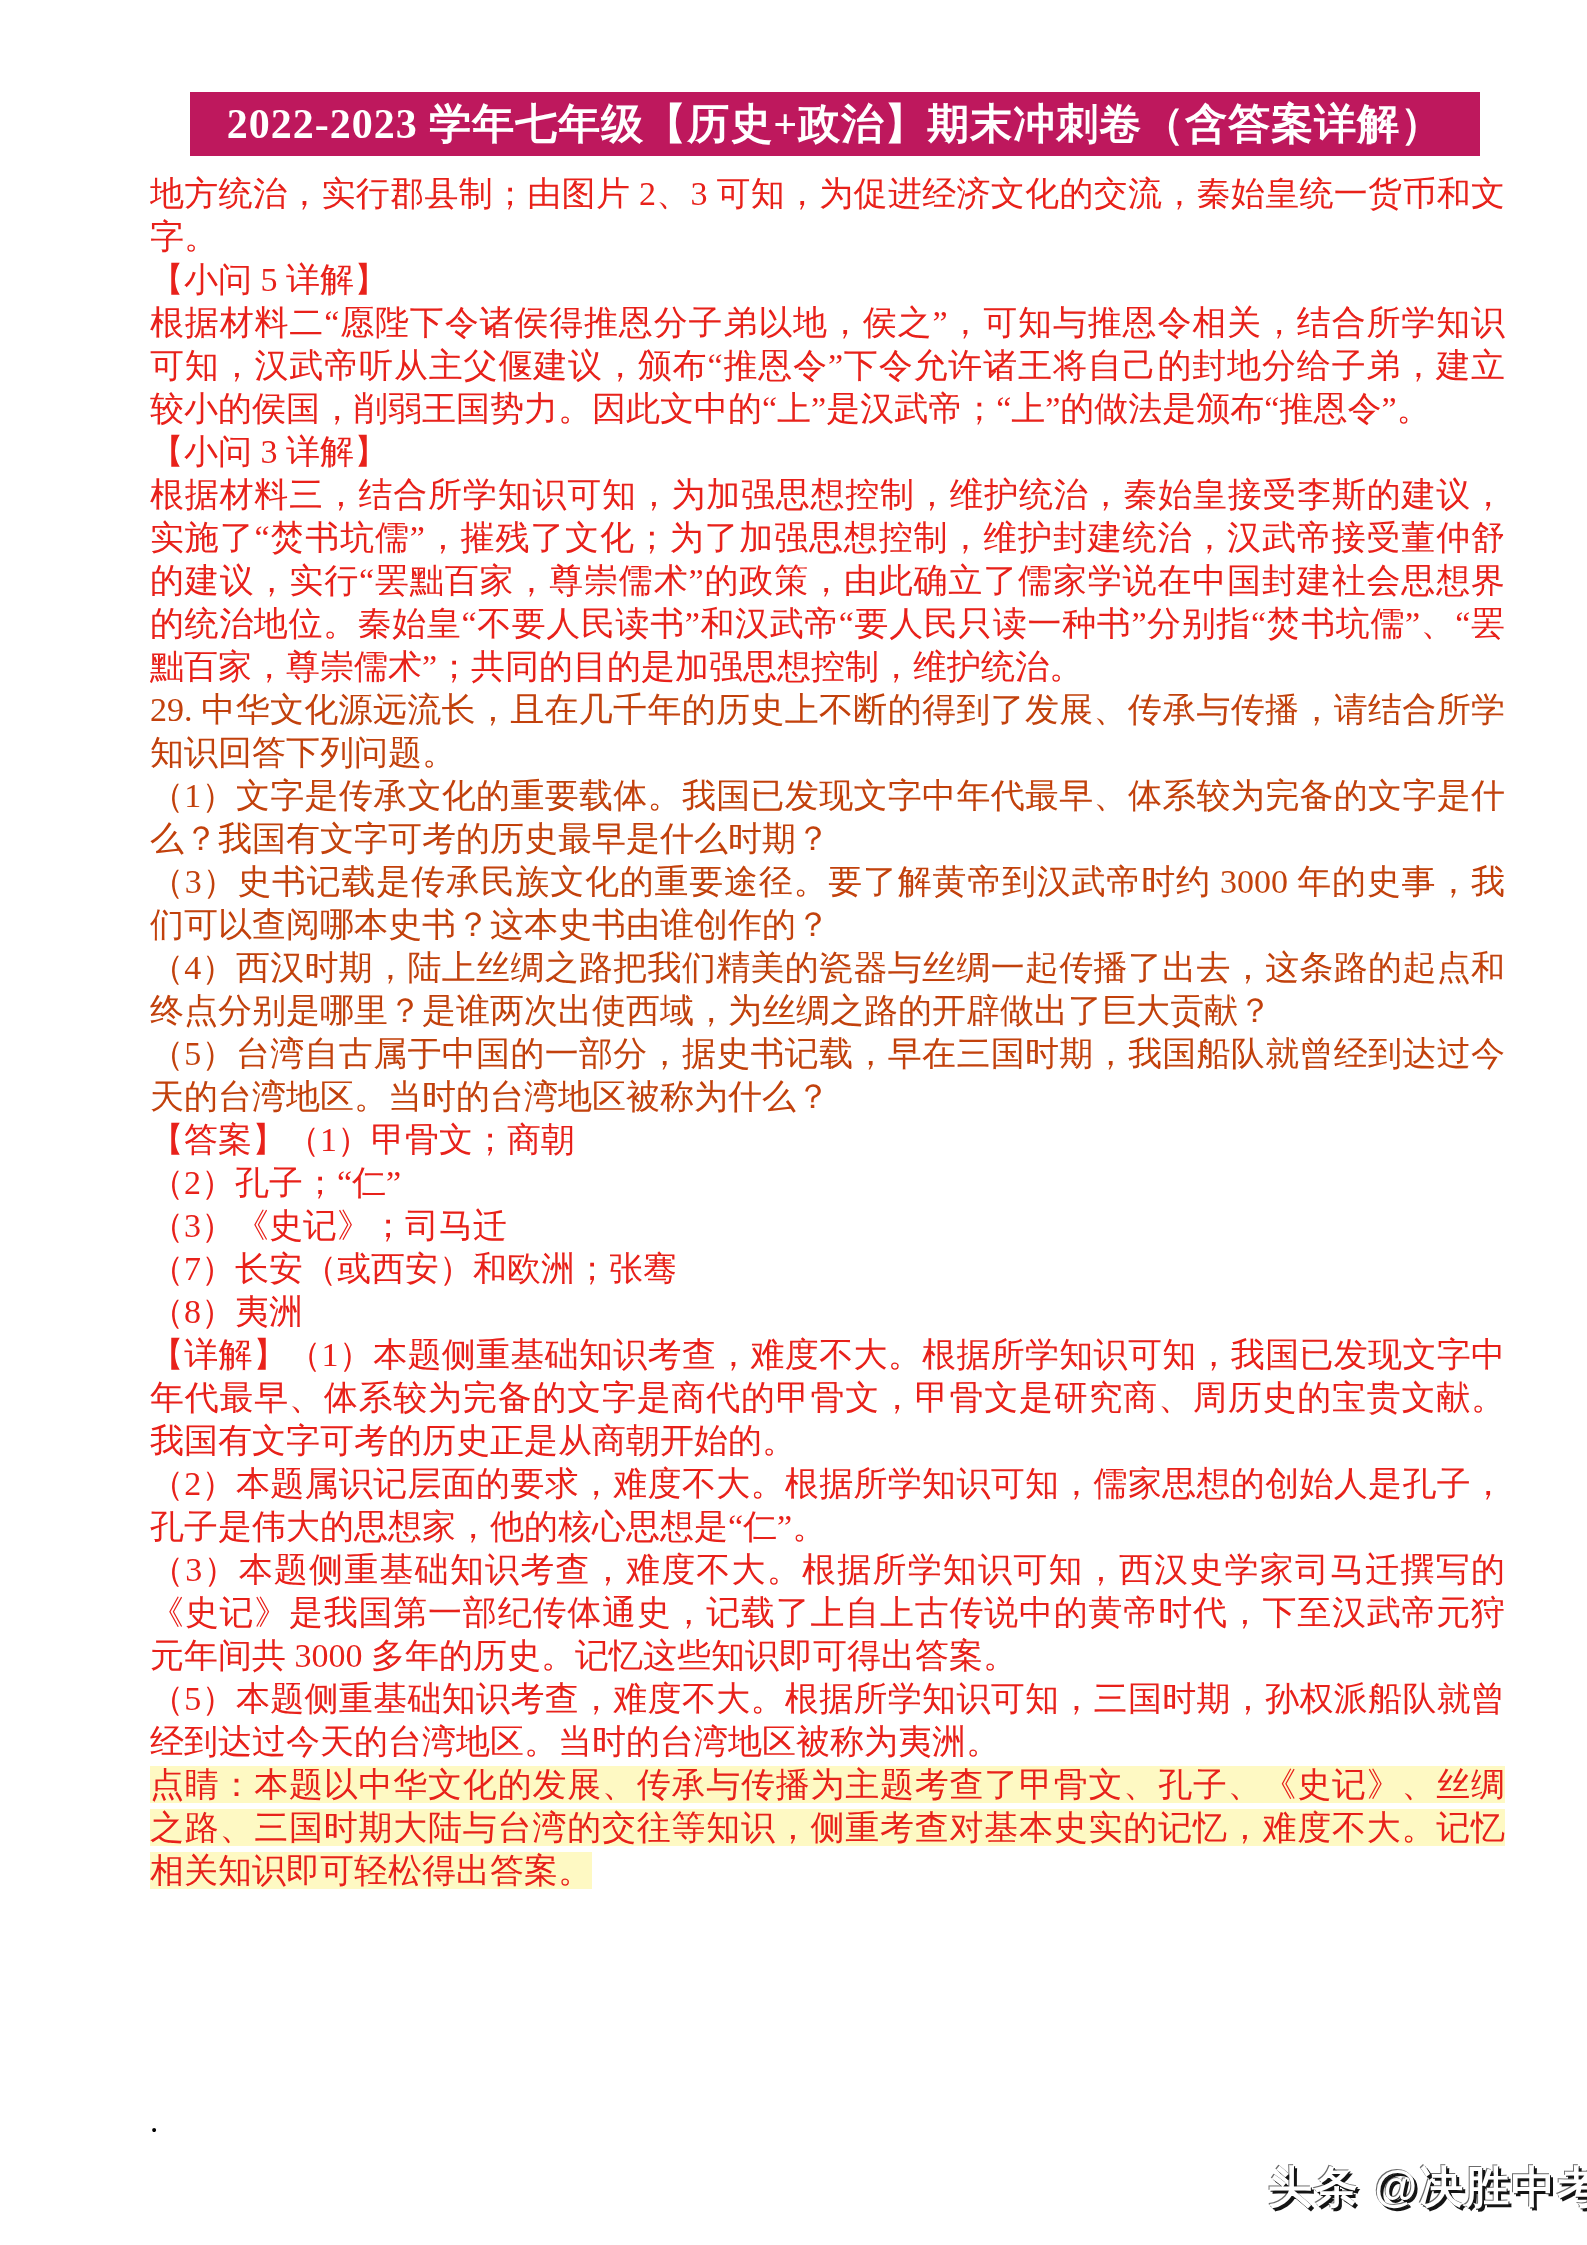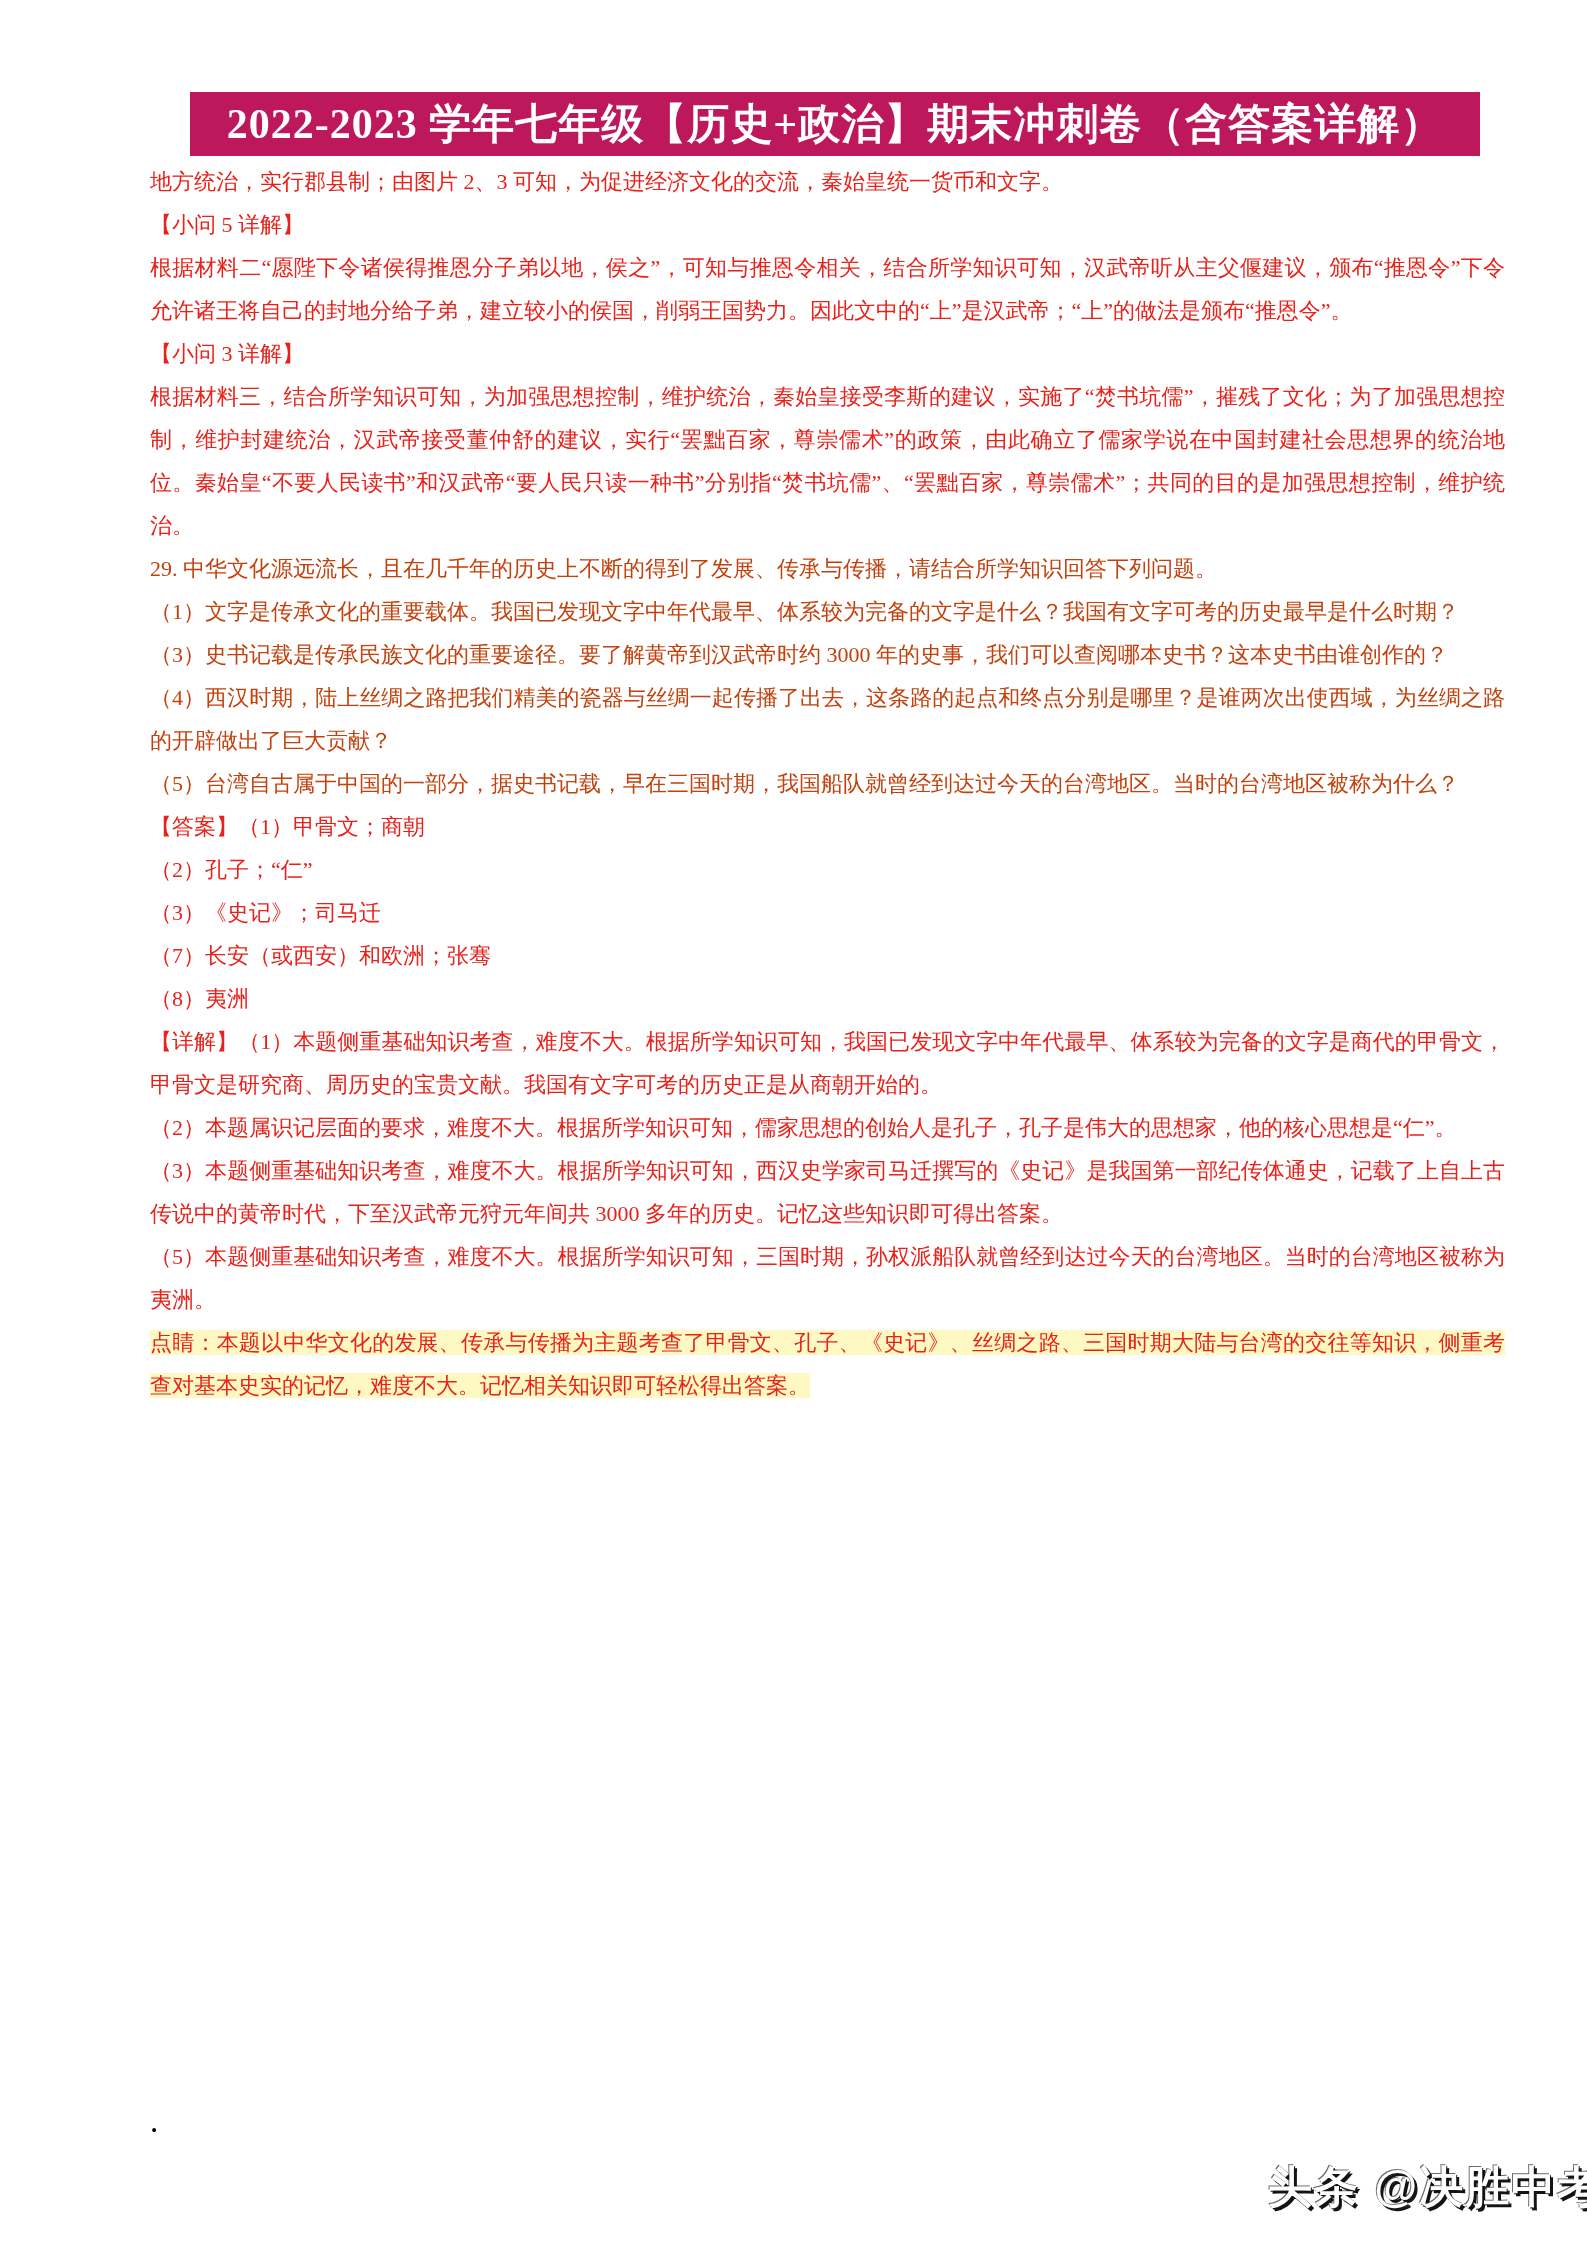--- a/index.html
+++ b/index.html
@@ -27,23 +27,23 @@
     justify-content: center;
     font-weight: bold;
     font-size: 42px;
     letter-spacing: 1px;
     white-space: nowrap;
     margin-left: 40px;
   }
   .content {
     position: absolute;
     left: 150px;
-    top: 160px;
+    top: 172px;
     width: 1355px;
-    font-size: 22px;
+    font-size: 34px;
     line-height: 43px;
     text-align: justify;
   }
   p.para {
     margin: 0;
     padding: 0;
   }
   .red   { color: #e8211a; }
   .black { color: #c2410c; }
   .hl {

